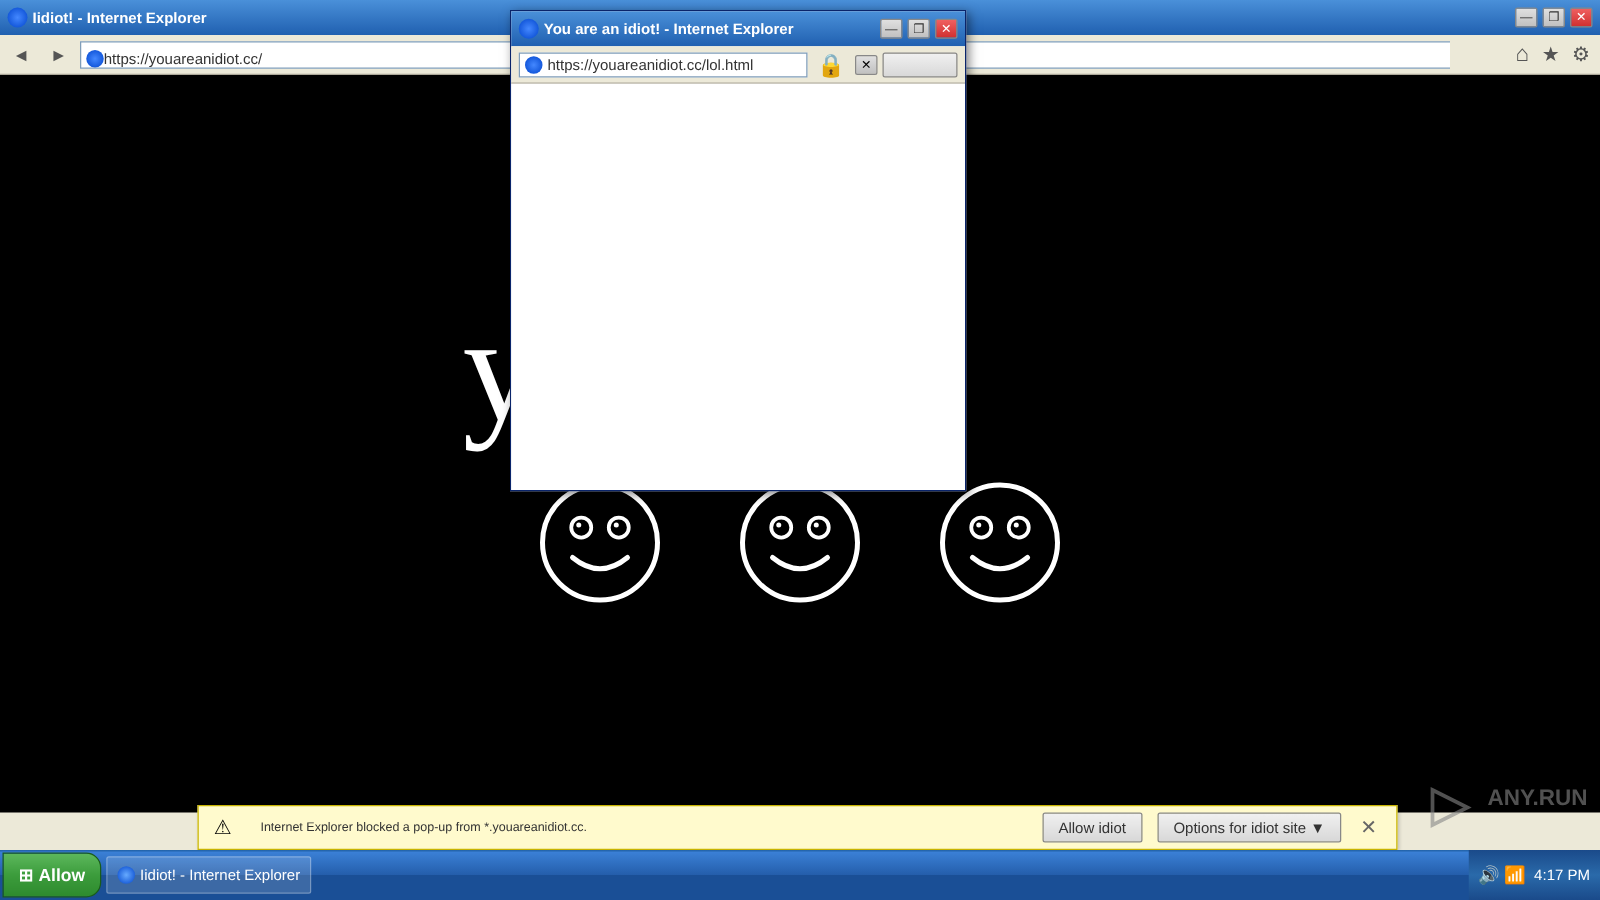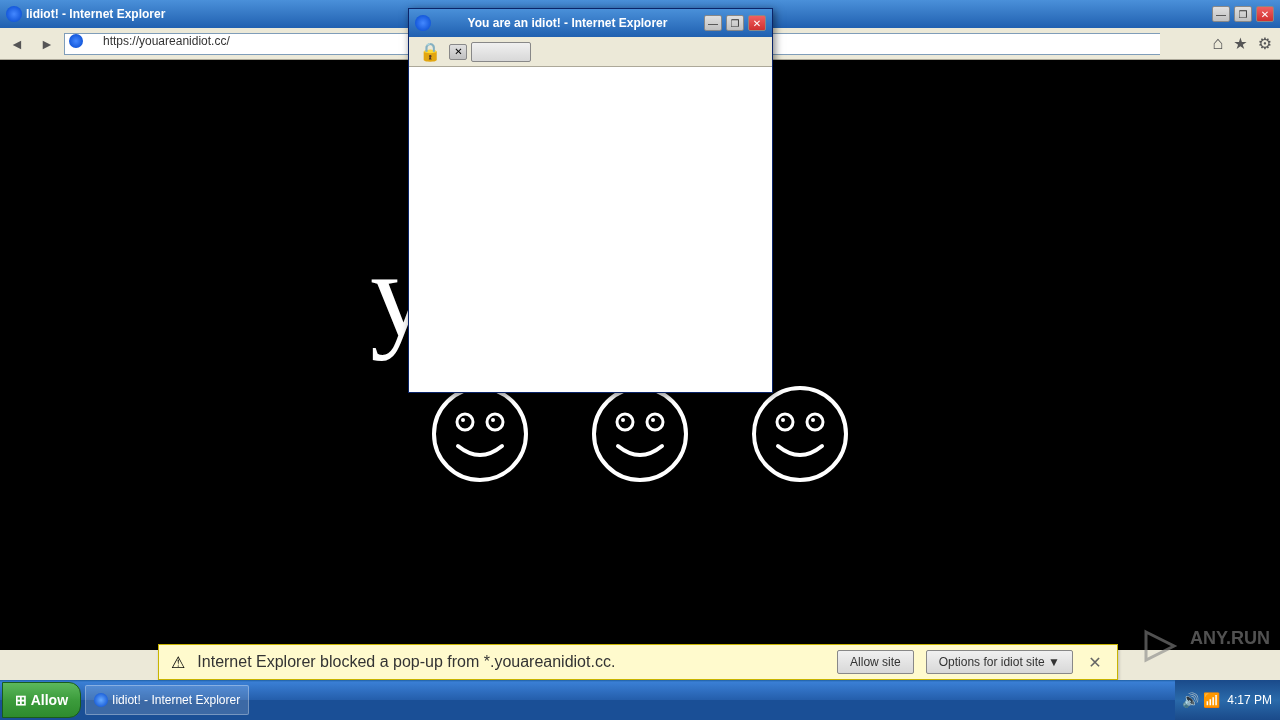--- a/index.html
+++ b/index.html
@@ -118,46 +118,45 @@
       border-radius: 2px;
       display: flex;
       align-items: center;
       justify-content: center;
       cursor: pointer;
       font-size: 14px;
       color: #555;
     }
     .address-bar {
       display: flex;
-      align-items: flex-start;
+      align-items: flex-end;
       flex: 1;
       height: 22px;
       background: white;
       border: 1px solid #7f9db9;
       padding: 0 4px;
-      gap: 20px;
+      gap: 0;
     }
     .address-text {
       font-size: 12px;
       color: #333;
       flex: 1;
     }
 
     
     .popup-browser {
       position: absolute;
       top: 8px;
       left: 408px;
       width: 365px;
       height: 385px;
       background: white;
       border: 1px solid #0a246a;
       box-shadow: 2px 2px 8px rgba(0,0,0,0.5);
       z-index: 100;
-      text-align: center;
     }
     .popup-titlebar {
       height: 28px;
       background: linear-gradient(to bottom, #4a90d9 0%, #2060b0 100%);
       display: flex;
       align-items: center;
       padding: 0 6px;
       gap: 4px;
     }
     .popup-title {
@@ -235,23 +234,24 @@
       background: #fffacd;
       border: 1px solid #c8b400;
       display: flex;
       align-items: center;
       padding: 0 12px;
       gap: 12px;
       z-index: 200;
       box-shadow: 1px 1px 3px rgba(0,0,0,0.2);
     }
     .notification-text {
-      font-size: 16px;
+      font-size: 10px;
       color: #333;
       flex: 1;
+      margin-left: 11px;
     }
     .notif-btn {
       height: 24px;
       padding: 0 12px;
       background: linear-gradient(to bottom, #f0f0f0, #d8d8d8);
       border: 1px solid #888;
       border-radius: 2px;
       font-size: 12px;
       cursor: pointer;
       color: #333;
@@ -367,34 +367,38 @@
 
 <div class="popup-browser">
   <div class="popup-titlebar">
     <span class="ie-icon"></span>
     <span class="popup-title">You are an idiot! - Internet Explorer</span>
     <div class="win-btn">—</div>
     <div class="win-btn">❐</div>
     <div class="win-btn close">✕</div>
   </div>
   <div class="popup-toolbar">
+    <div class="popup-address">
+      <span class="ie-icon" style="width:14px;height:14px;"></span>
+      <span style="font-size:12px;color:#333;flex:1;">https://youareanidiot.cc/lol.html</span>
+    </div>
     <span style="font-size:18px;color:#888;margin-left:4px;">🔒</span>
 
     <div style="width:18px;height:16px;background:linear-gradient(to bottom,#e0e0e0,#c0c0c0);border:1px solid #888;border-radius:2px;display:flex;align-items:center;justify-content:center;font-size:10px;cursor:pointer;margin-left:4px;">✕</div>
     <div style="width:60px;height:20px;background:linear-gradient(to bottom,#f0f0f0,#d8d8d8);border:1px solid #888;border-radius:2px;display:flex;align-items:center;justify-content:center;font-size:11px;cursor:pointer;"></div>
   </div>
   <div class="popup-content" style="background:white;"></div>
 </div>
 
 <div class="notification-bar">
   <span style="font-size:16px;">⚠</span>
   <span class="notification-text">
     <span>Internet Explorer blocked a pop-up from *.youareanidiot.cc.</span>
   </span>
-  <button class="notif-btn">Allow site</button>
+  <button class="notif-btn">Allow idiot</button>
   <button class="notif-btn">Options for idiot site ▼</button>
   <button class="notif-close">✕</button>
 </div>
 
 <div class="watermark">
   <svg width="36" height="36" viewBox="0 0 36 36">
     <polygon points="4,4 32,18 4,32" fill="none" stroke="#888" stroke-width="3"></polygon>
   </svg>
   <span class="watermark-text">ANY.RUN</span>
 </div>

